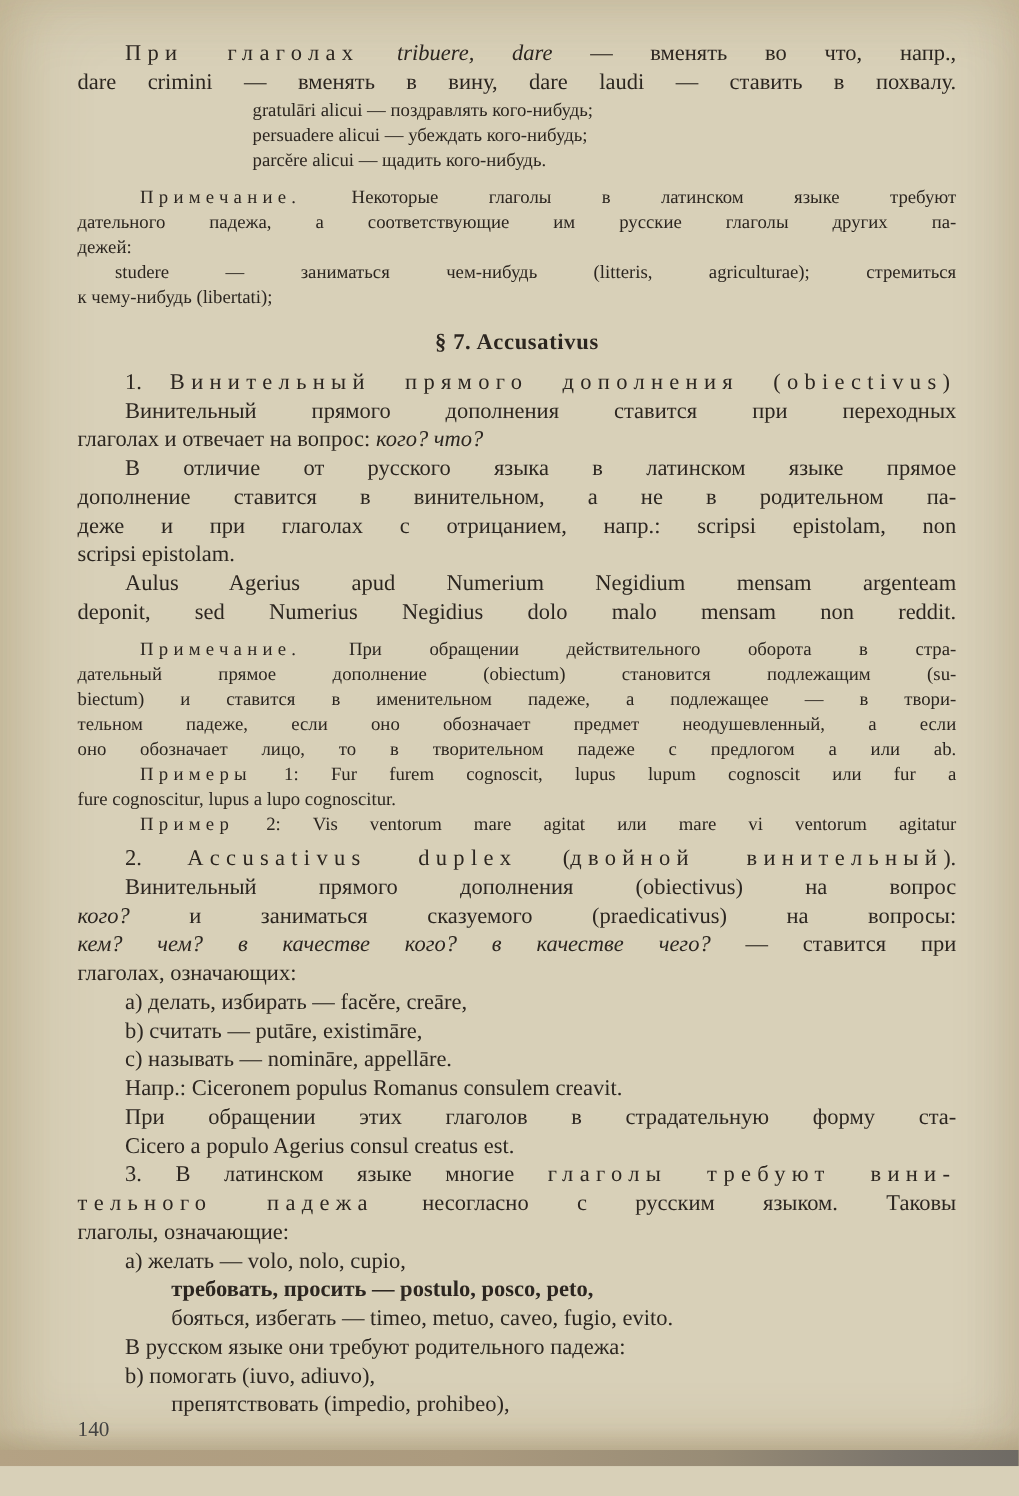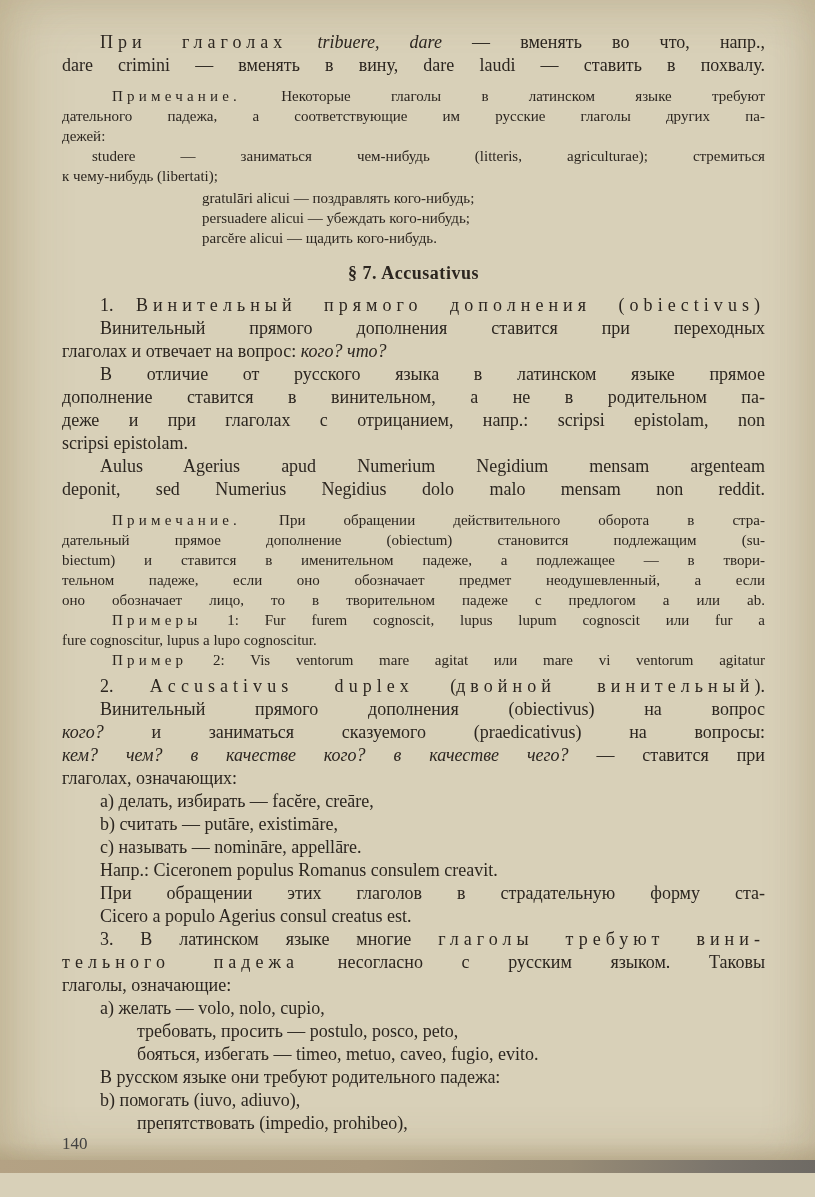--- a/index.html
+++ b/index.html
@@ -74,31 +74,31 @@
 </style>
 </head>
 <body>
 
 <div class="scan">
   <div class="text-column">
       <div class="block main">
         <div class="line fill" style="padding-left: 38px;"><span class="sp">При глаголах</span><span class="it"> tribuere, dare</span><span> — вменять во что, напр.,</span></div>
         <div class="line fill"><span>dare crimini — вменять в вину, dare laudi — ставить в похвалу.</span></div>
       </div>
+      <div class="block note tight">
+        <div class="line" style="padding-left: 140px;"><span>gratulāri alicui — поздравлять кого-нибудь;</span></div>
+        <div class="line" style="padding-left: 140px;"><span>persuadere alicui — убеждать кого-нибудь;</span></div>
+        <div class="line" style="padding-left: 140px;"><span>parcĕre alicui — щадить кого-нибудь.</span></div>
+      </div>
       <div class="block note">
         <div class="line fill" style="padding-left: 50px;"><span class="sp">Примечание.</span><span> Некоторые глаголы в латинском языке требуют</span></div>
         <div class="line fill"><span>дательного падежа, а соответствующие им русские глаголы других па-</span></div>
         <div class="line"><span>дежей:</span></div>
         <div class="line fill" style="padding-left: 30px;"><span>studere — заниматься чем-нибудь (litteris, agriculturae); стремиться</span></div>
         <div class="line"><span>к чему-нибудь (libertati);</span></div>
-      </div>
-      <div class="block note tight">
-        <div class="line" style="padding-left: 140px;"><span>gratulāri alicui — поздравлять кого-нибудь;</span></div>
-        <div class="line" style="padding-left: 140px;"><span>persuadere alicui — убеждать кого-нибудь;</span></div>
-        <div class="line" style="padding-left: 140px;"><span>parcĕre alicui — щадить кого-нибудь.</span></div>
       </div>
       <div class="block heading">
         <div class="line"><span>§ 7. Accusativus</span></div>
       </div>
       <div class="block main">
         <div class="line fill" style="padding-left: 38px;"><span>1. </span><span class="sp">Винительный прямого дополнения (obiectivus)</span></div>
         <div class="line fill" style="padding-left: 38px;"><span>Винительный прямого дополнения ставится при переходных</span></div>
         <div class="line"><span>глаголах и отвечает на вопрос: </span><span class="it">кого? что?</span></div>
         <div class="line fill" style="padding-left: 38px;"><span>В отличие от русского языка в латинском языке прямое</span></div>
         <div class="line fill"><span>дополнение ставится в винительном, а не в родительном па-</span></div>
@@ -126,21 +126,21 @@
         <div class="line" style="padding-left: 38px;"><span>a) делать, избирать —  facĕre, creāre,</span></div>
         <div class="line" style="padding-left: 38px;"><span>b) считать — putāre, existimāre,</span></div>
         <div class="line" style="padding-left: 38px;"><span>c) называть — nomināre, appellāre.</span></div>
         <div class="line" style="padding-left: 38px;"><span>Напр.: Ciceronem populus Romanus consulem creavit.</span></div>
         <div class="line fill" style="padding-left: 38px;"><span>При обращении этих глаголов в страдательную форму ста-</span></div>
         <div class="line" style="padding-left: 38px;"><span>Cicero a populo Agerius consul  creatus est.</span></div>
         <div class="line fill" style="padding-left: 38px;"><span>3. В латинском языке многие </span><span class="sp">глаголы требуют вини-</span></div>
         <div class="line fill"><span class="sp">тельного падежа</span><span> несогласно с русским языком. Таковы</span></div>
         <div class="line"><span>глаголы, означающие:</span></div>
         <div class="line" style="padding-left: 38px;"><span>a) желать — volo,  nolo, cupio,</span></div>
-        <div class="line" style="padding-left: 75px;"><span>требовать, просить — postulo, posco, peto,</span></div>
+        <div class="line" style="padding-left: 75px; font-weight: bold;"><span>требовать, просить — postulo, posco, peto,</span></div>
         <div class="line" style="padding-left: 75px;"><span>бояться, избегать — timeo,  metuo, caveo, fugio, evito.</span></div>
         <div class="line" style="padding-left: 38px;"><span>В русском языке они требуют родительного падежа:</span></div>
         <div class="line" style="padding-left: 38px;"><span>b) помогать (iuvo, adiuvo),</span></div>
         <div class="line" style="padding-left: 75px;"><span>препятствовать (impedio, prohibeo),</span></div>
       </div>
     </div>
   <div class="page-number">140</div>
   <div class="paper-speck"></div>
   <div class="book-edge-shadow"></div>
   <div class="book-edge"></div>

